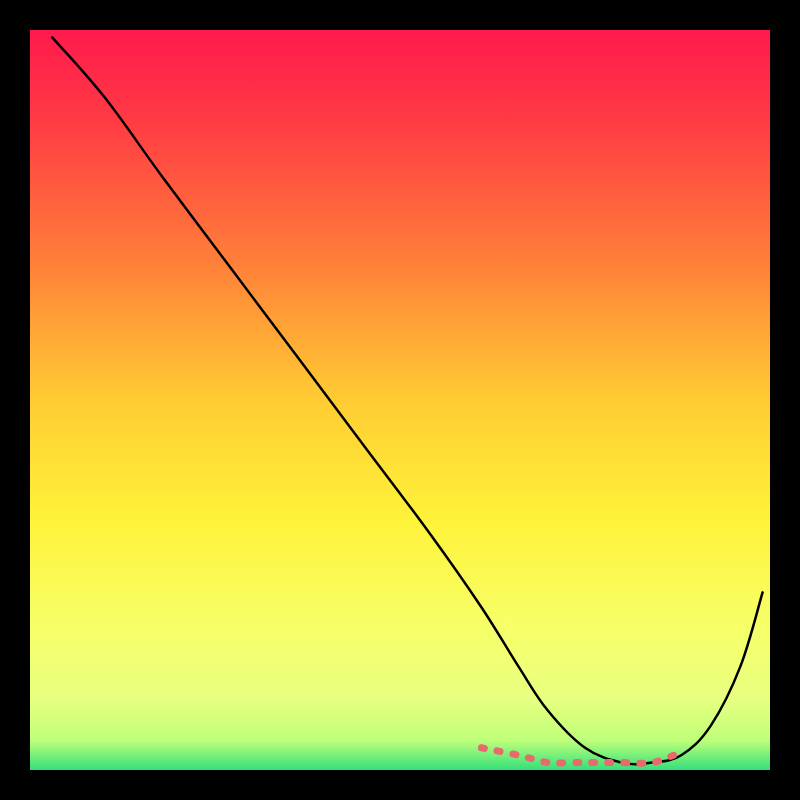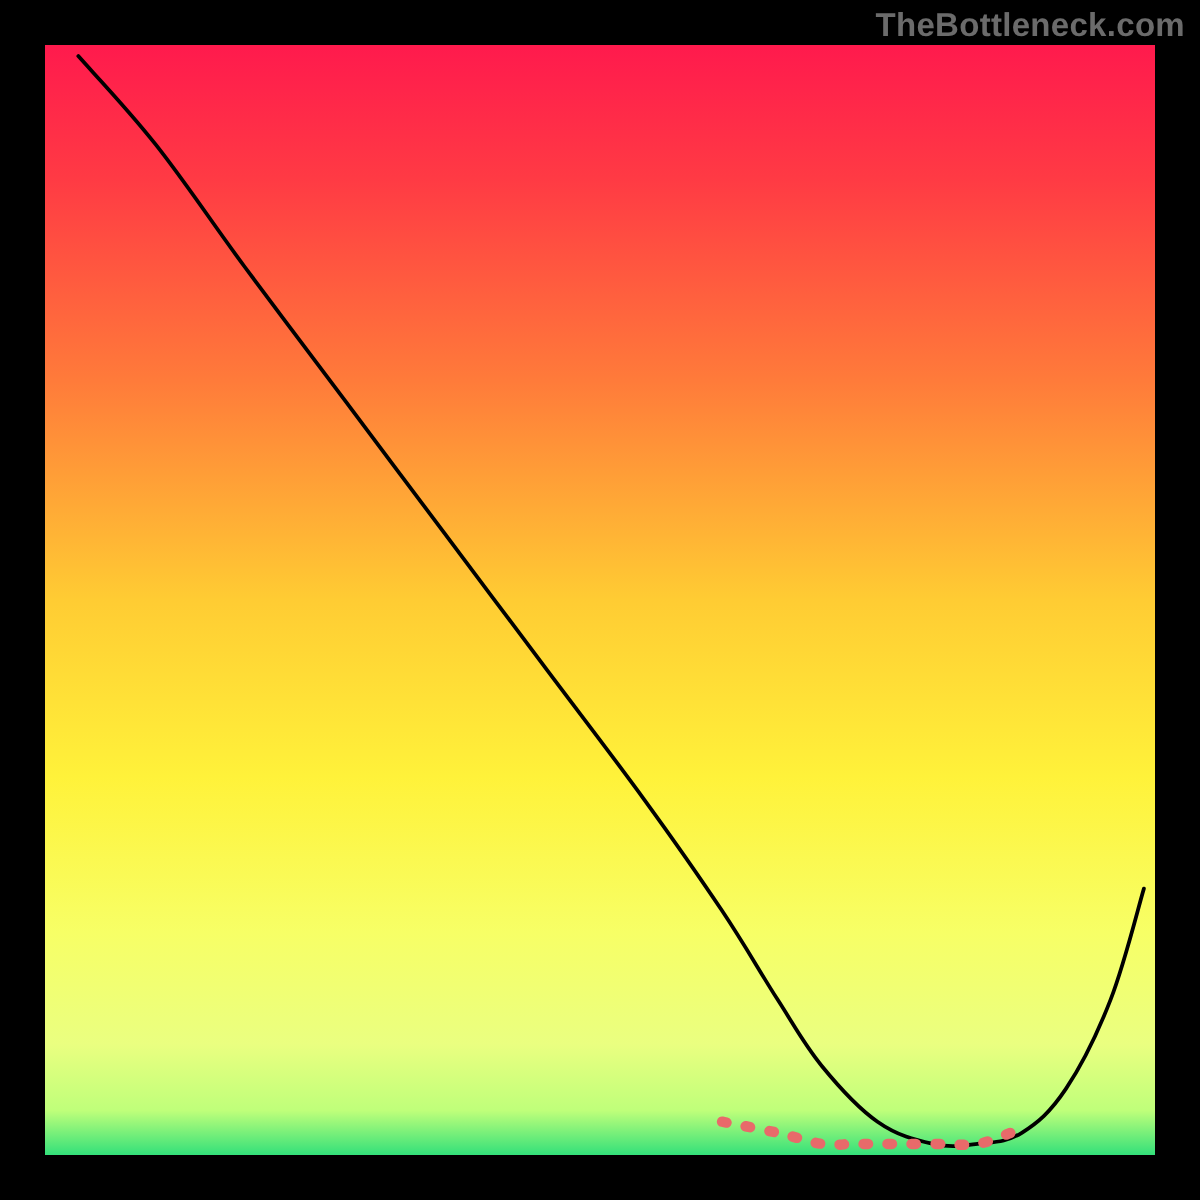--- a/index.html
+++ b/index.html
@@ -30,21 +30,20 @@
   svg {
     position: absolute;
     top: 0;
     left: 0;
   }
 </style>
 </head>
 <body>
 
 <div class="container">
-  <div class="watermark">TheBottleneck.com</div>
   <svg id="chart-svg" width="800" height="800" viewBox="0 0 800 800">
       <defs>
         <linearGradient id="bg-grad" x1="0" y1="0" x2="0" y2="1">
           <stop offset="0%" stop-color="#ff1a4d"></stop>
           <stop offset="12%" stop-color="#ff3a44"></stop>
           <stop offset="30%" stop-color="#ff7a3a"></stop>
           <stop offset="50%" stop-color="#ffcc33"></stop>
           <stop offset="66%" stop-color="#fff23a"></stop>
           <stop offset="80%" stop-color="#f7ff66"></stop>
           <stop offset="90%" stop-color="#eaff80"></stop>

